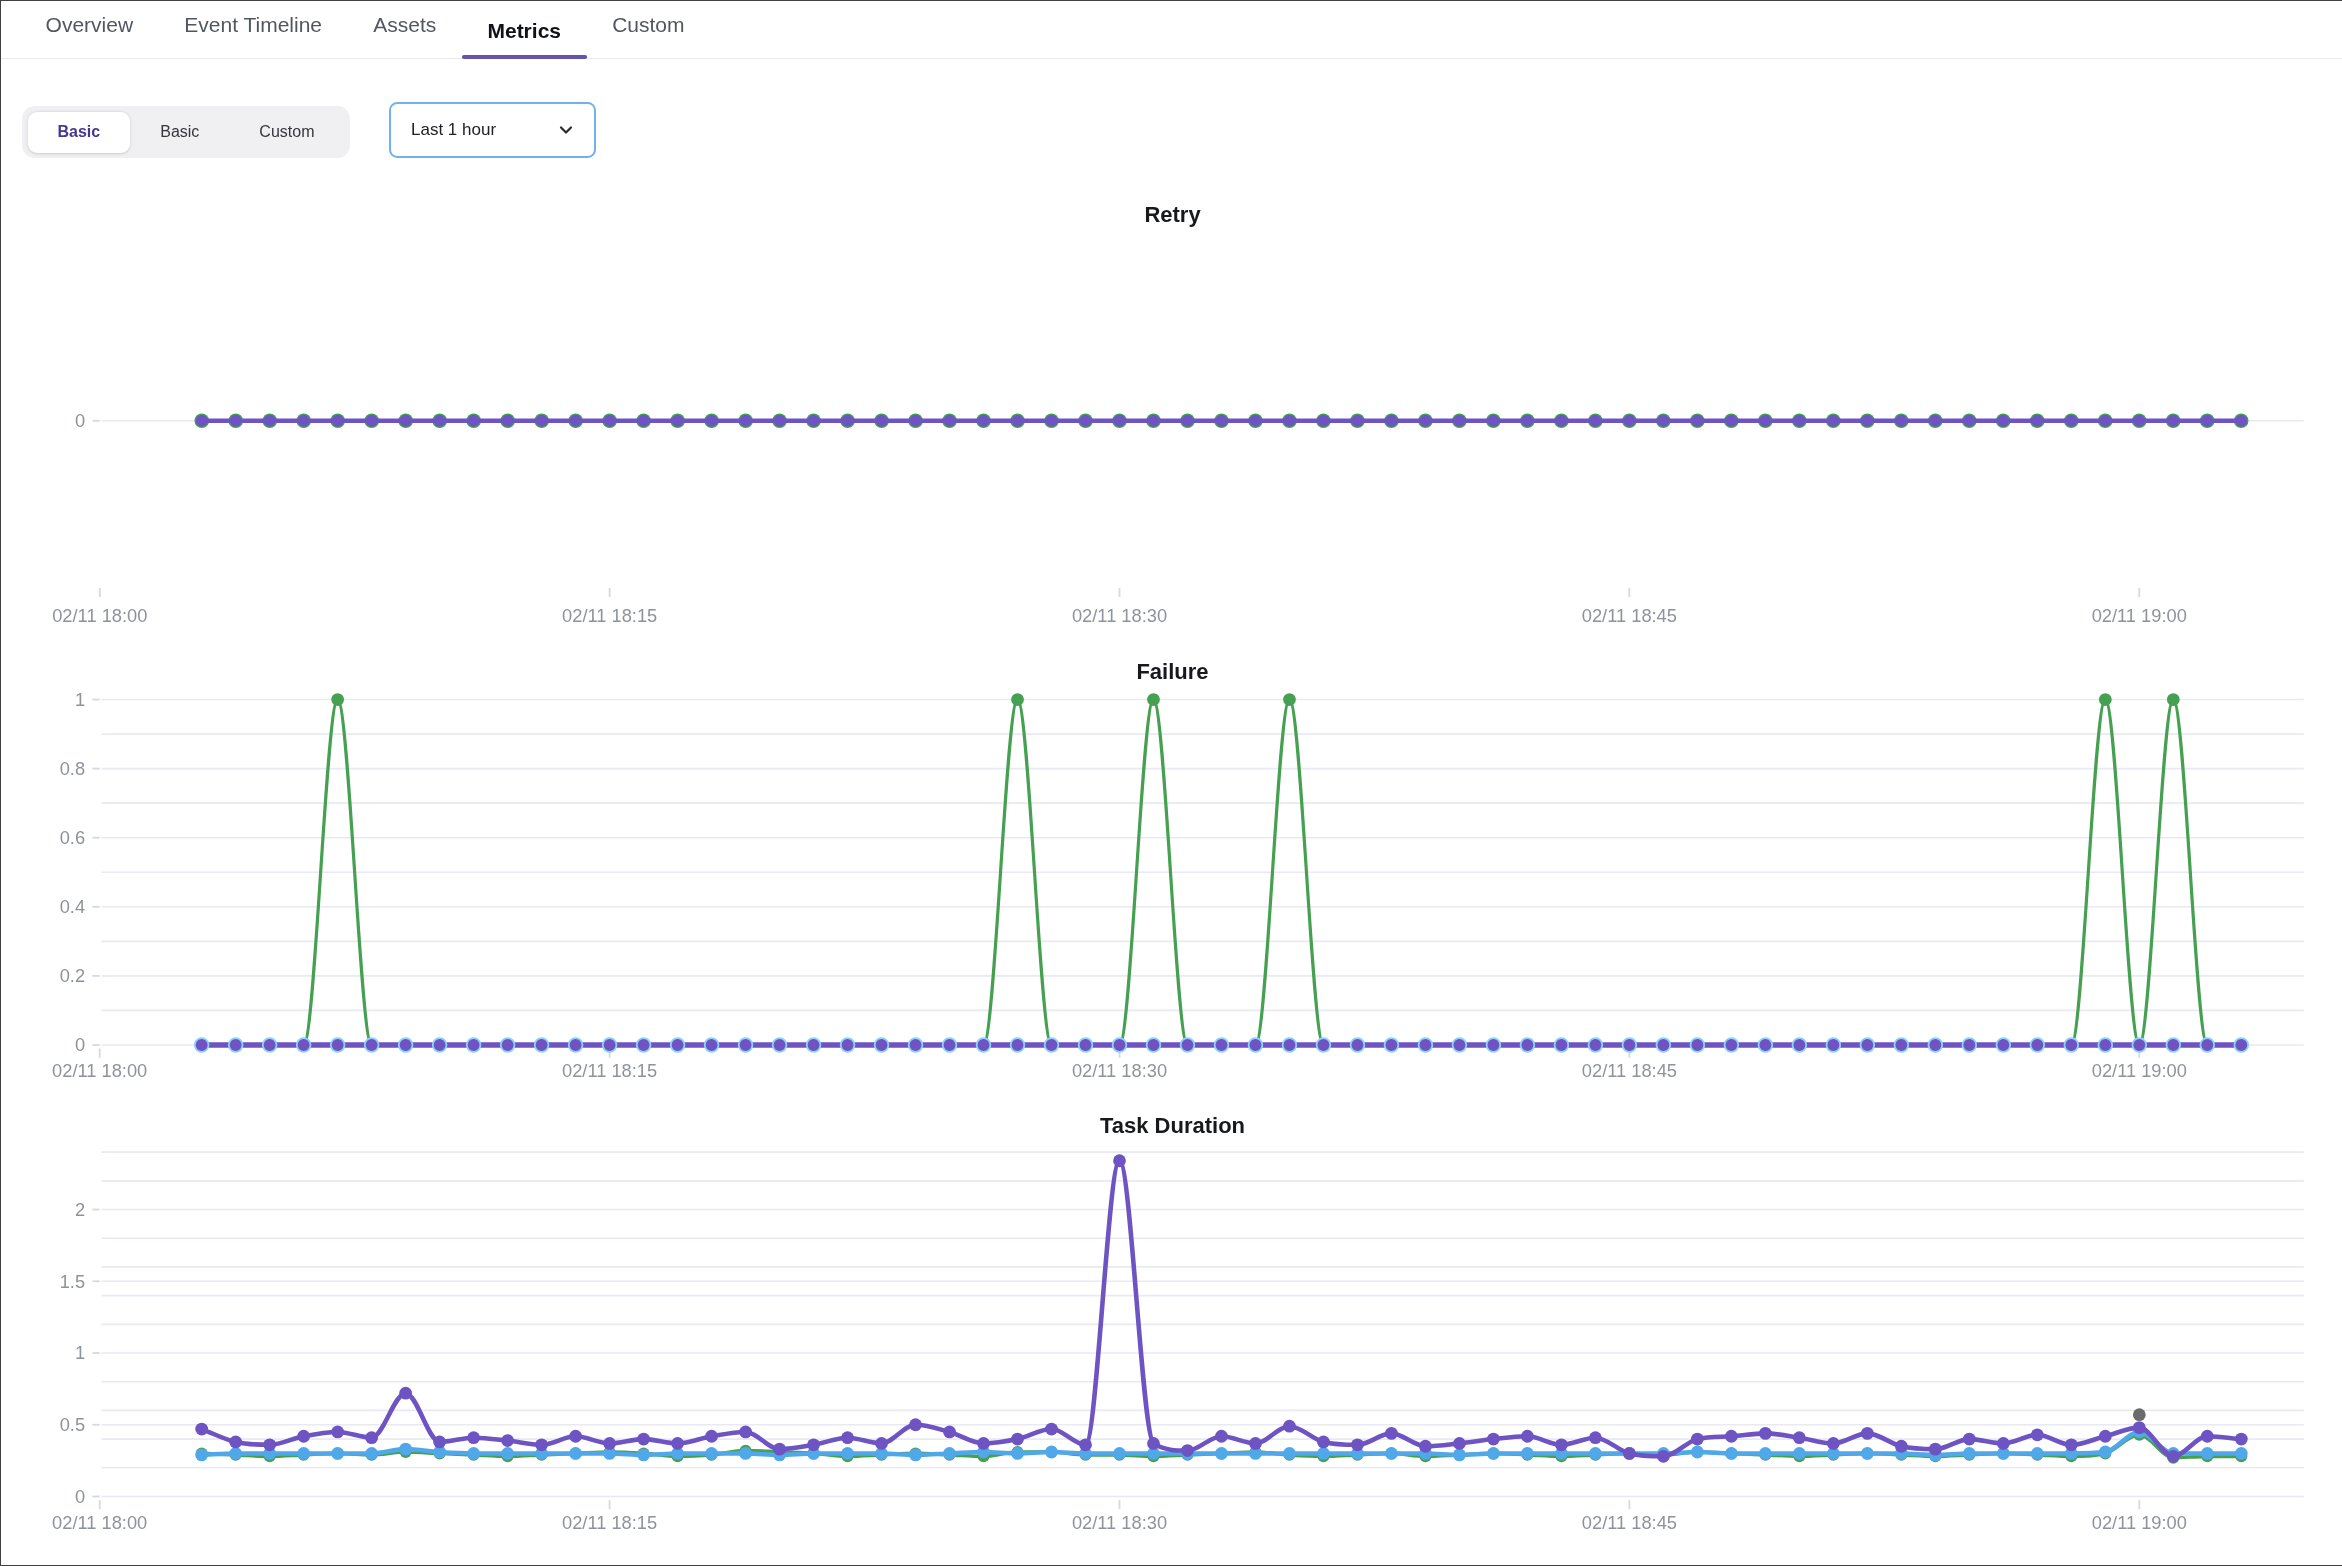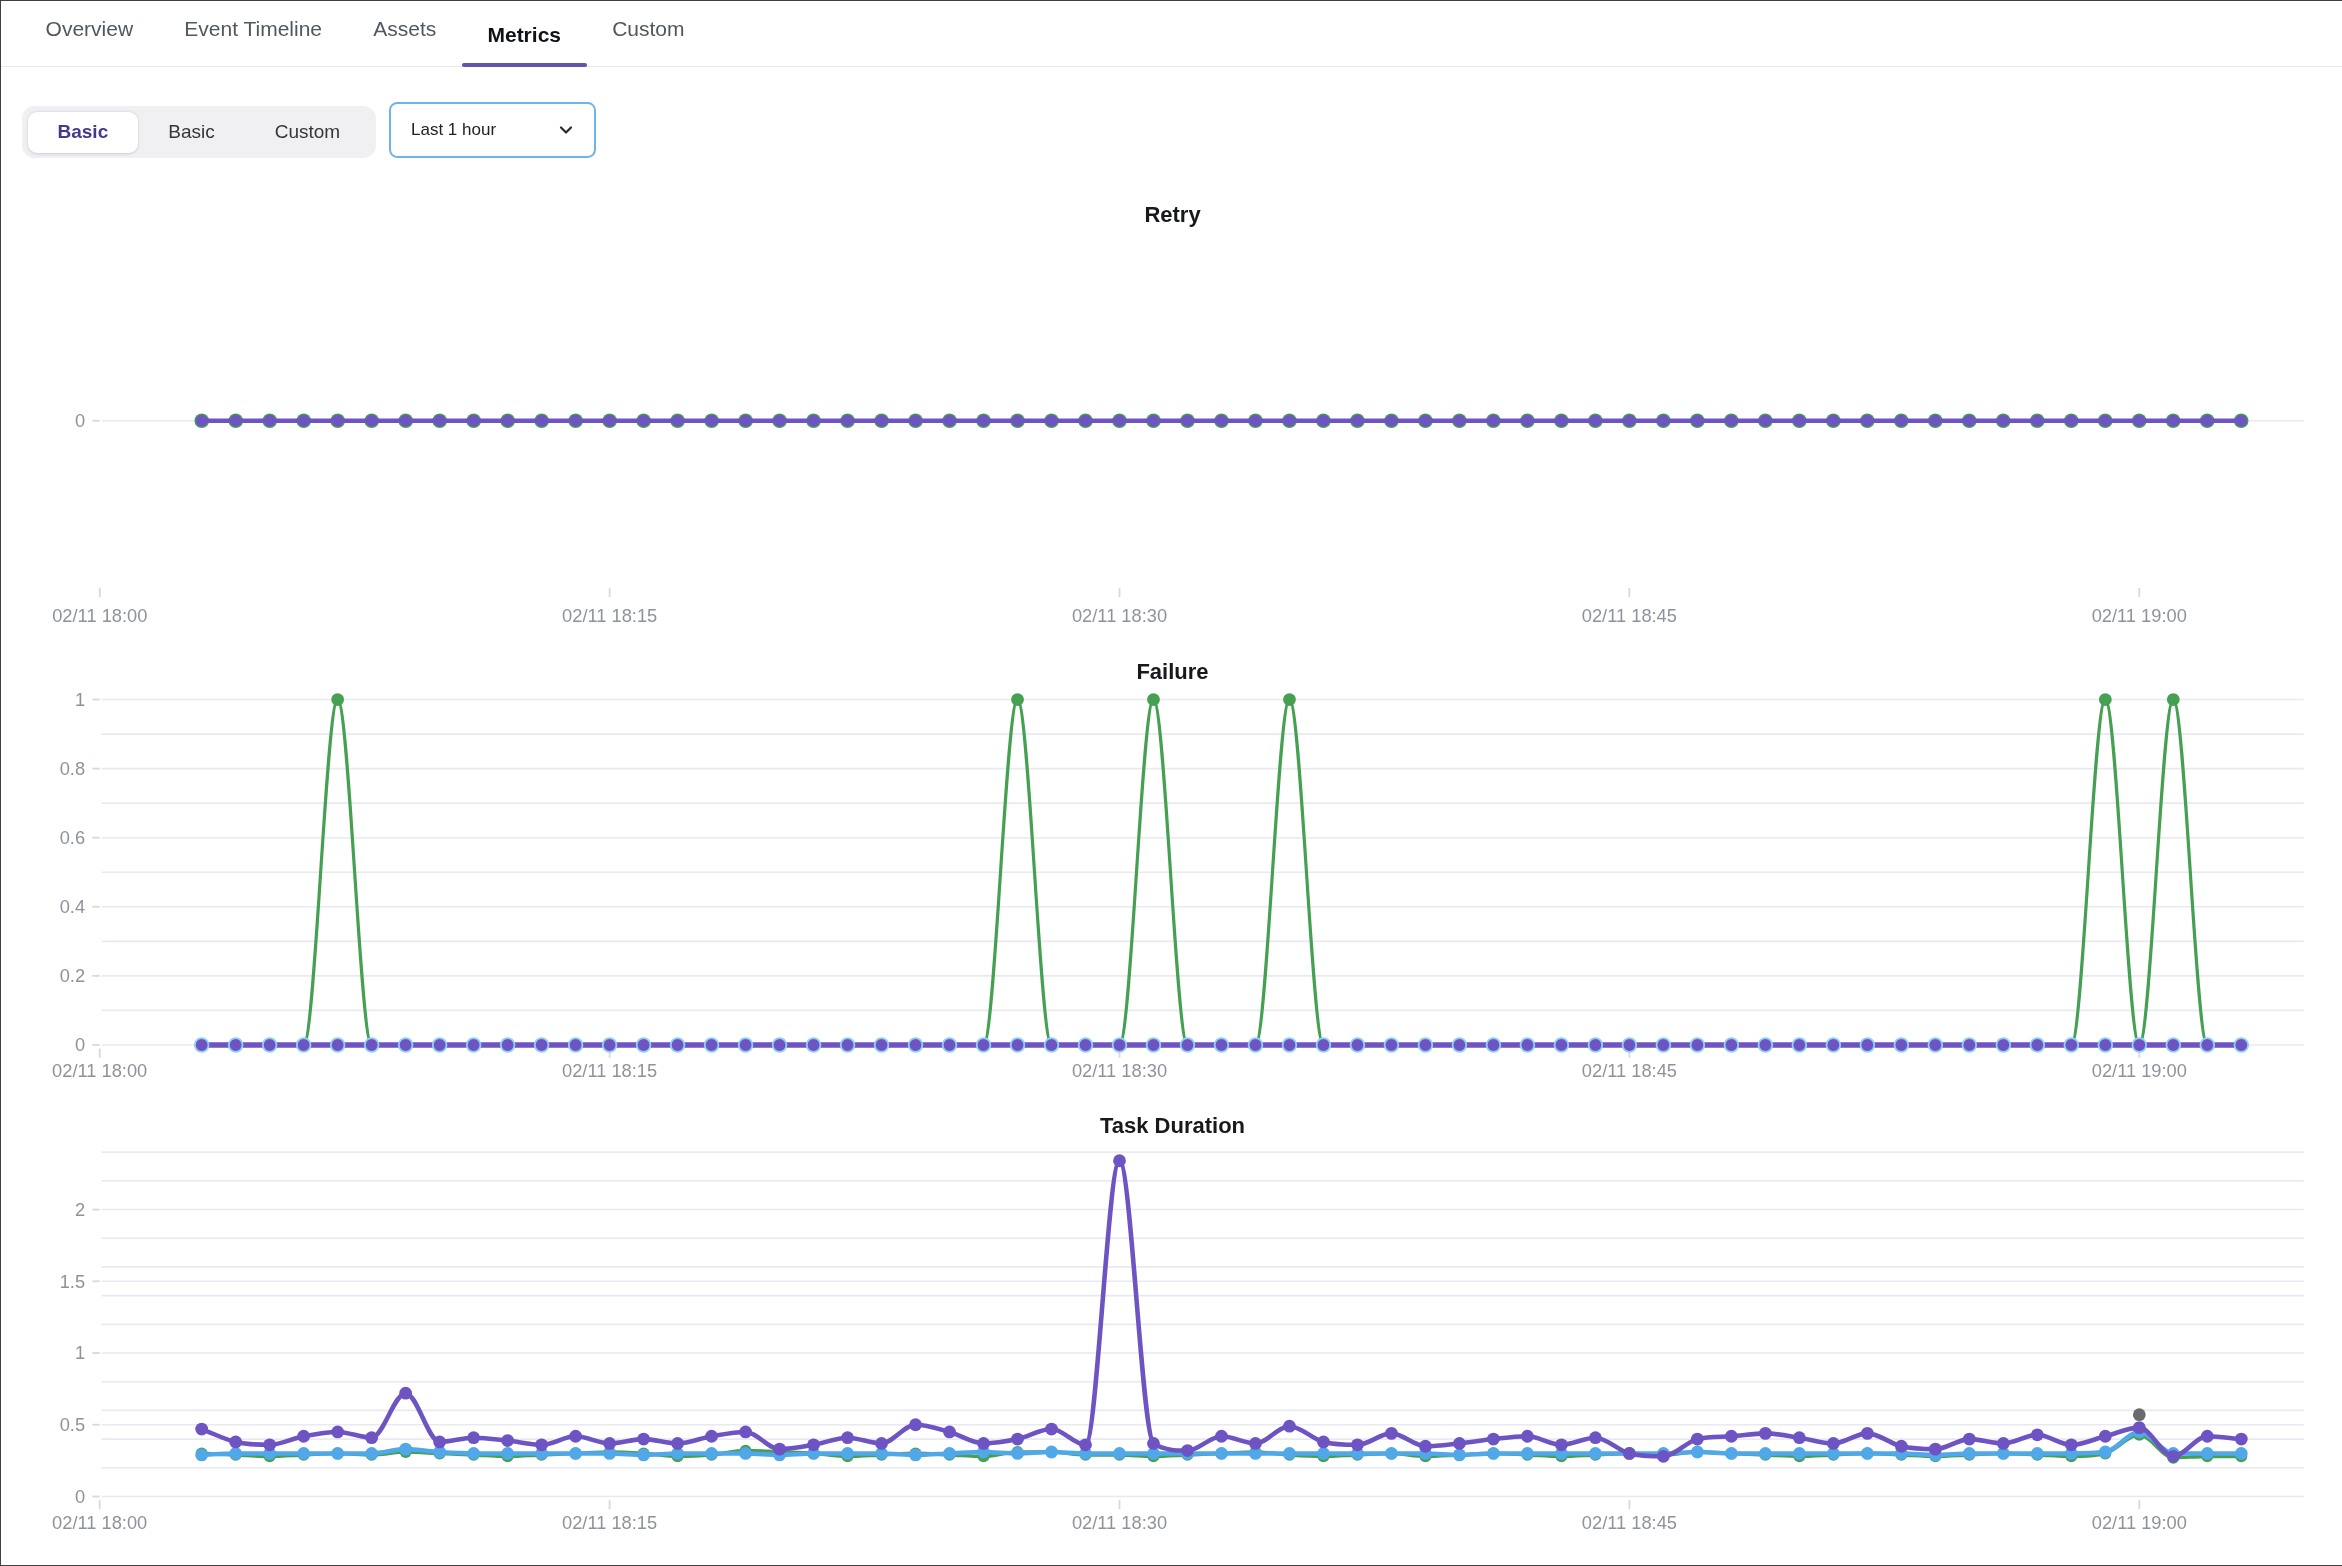--- a/index.html
+++ b/index.html
@@ -4,41 +4,41 @@
 <style>
   html,body{margin:0;padding:0;background:#888;}
   *{box-sizing:border-box;}
   .window{
     position:relative;width:2343px;height:1566px;background:#ffffff;
     border:1.8px solid #3f4042;overflow:hidden;
     font-family:"Liberation Sans", sans-serif;
   }
   
   .tabbar{
-    position:absolute;left:0;top:0;width:100%;height:66px;
+    position:absolute;left:0;top:0;width:100%;height:58px;
     border-bottom:0.9px solid #e8e9ee;display:flex;align-items:stretch;
     padding-left:19px;background:#fff;
   }
   .tab{
     position:relative;display:flex;align-items:center;justify-content:center;
     padding:0 25.6px 9.1px 25.6px;font-size:21px;color:#51575f;cursor:pointer;white-space:nowrap;
   }
   .tab.active{color:#0f1216;font-weight:700;margin-top:12px;}
   .tab.active::after{
     content:"";position:absolute;left:0;right:0;bottom:-0.9px;height:3.7px;
     background:var(--accent,#6553ad);border-radius:1.8px;
   }
   
   .segmented{
     position:absolute;left:21px;top:105px;height:52px;background:#f0f0f3;
     border-radius:12.8px;display:flex;align-items:center;padding:0 5.5px;
   }
   .segment{
     height:41px;display:flex;align-items:center;padding:0 30px;border-radius:9.1px;
-    font-size:19px;color:#35363c;cursor:pointer;white-space:nowrap;
+    font-size:16px;color:#35363c;cursor:pointer;white-space:nowrap;
   }
   .segment.active{background:#ffffff;color:#46378f;font-weight:700;box-shadow:0 0.9px 2.7px rgba(40,40,60,.18);}
   .dropdown{
     position:absolute;left:388px;top:101px;width:207px;height:56px;background:#fff;
     border:2.3px solid #6fb3ea;border-radius:8.2px;display:flex;align-items:center;
     justify-content:space-between;padding:0 18.3px 0 20px;font-size:17px;color:#202227;cursor:pointer;
   }
   .dropdown .chev{display:flex;align-items:center;}
   
   .chart{position:absolute;left:0;width:2343px;}

